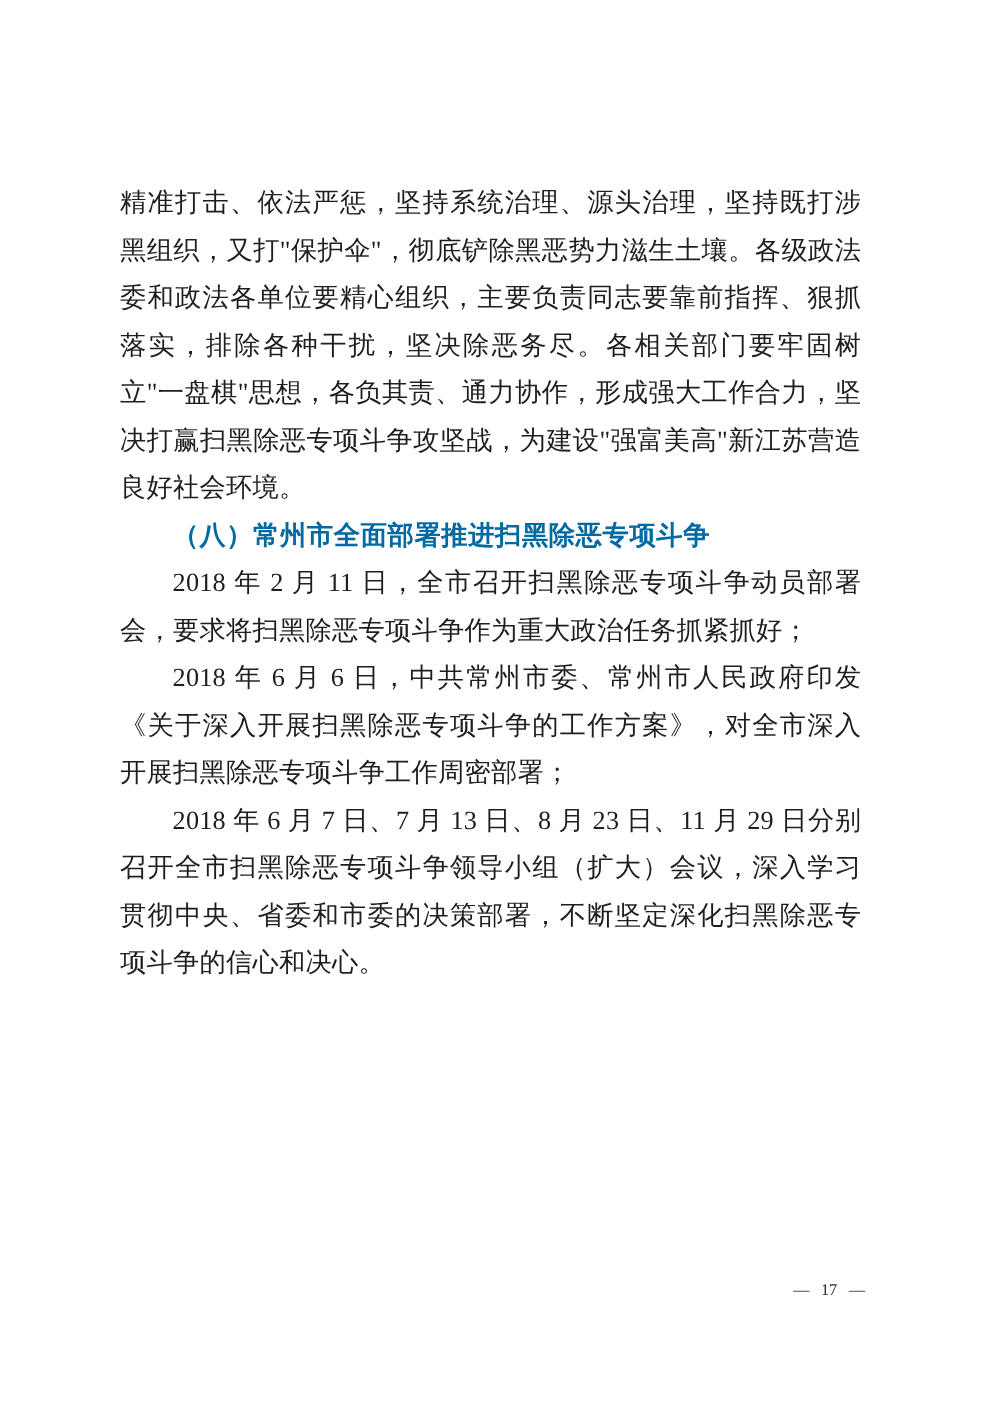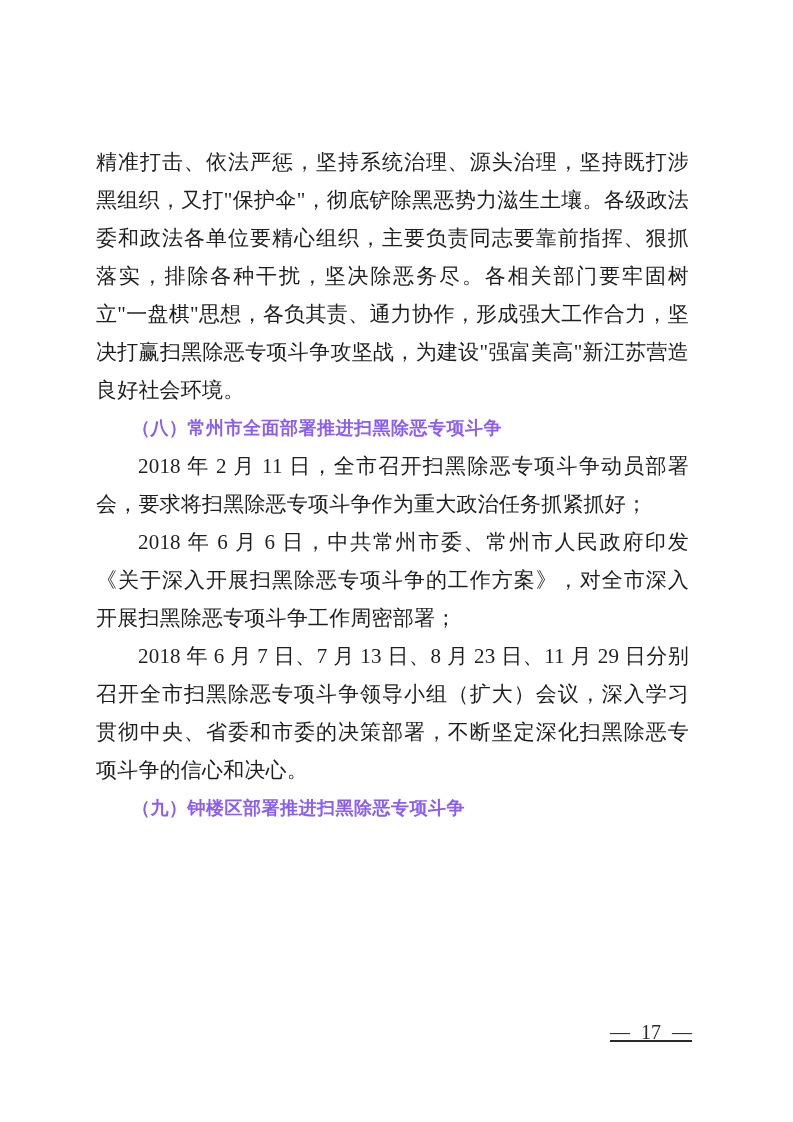--- a/index.html
+++ b/index.html
@@ -31,58 +31,56 @@
     margin: 0;
     padding: 0;
     text-indent: 2em;
   }
   .para.no-indent {
     text-indent: 0;
   }
   .heading {
     margin: 0;
     padding: 0;
-    font-size: 18px;
+    font-size: 21px;
     line-height: 38px;
     text-indent: 2em;
     font-weight: 700;
-    color: #8b5cf6;
+    color: #0369a1;
     letter-spacing: 0.5px;
   }
   .footer {
     position: absolute;
     left: 96px;
     top: 1020px;
     width: 596px;
     text-align: right;
-    font-size: 20px;
+    font-size: 13px;
     line-height: 24px;
     color: #2a2a2a;
     word-spacing: 6px;
-    text-decoration: underline;
   }
 </style>
 </head>
 <body>
 
 <div class="page">
 
   <main class="content">
     <p class="para no-indent">精准打击、依法严惩，坚持系统治理、源头治理，坚持既打涉黑组织，又打"保护伞"，彻底铲除黑恶势力滋生土壤。各级政法委和政法各单位要精心组织，主要负责同志要靠前指挥、狠抓落实，排除各种干扰，坚决除恶务尽。各相关部门要牢固树立"一盘棋"思想，各负其责、通力协作，形成强大工作合力，坚决打赢扫黑除恶专项斗争攻坚战，为建设"强富美高"新江苏营造良好社会环境。</p>
 
     <h2 class="heading">（八）常州市全面部署推进扫黑除恶专项斗争</h2>
 
     <p class="para">2018 年 2 月 11 日，全市召开扫黑除恶专项斗争动员部署会，要求将扫黑除恶专项斗争作为重大政治任务抓紧抓好；</p>
 
     <p class="para">2018 年 6 月 6 日，中共常州市委、常州市人民政府印发《关于深入开展扫黑除恶专项斗争的工作方案》，对全市深入开展扫黑除恶专项斗争工作周密部署；</p>
 
     <p class="para">2018 年 6 月 7 日、7 月 13 日、8 月 23 日、11 月 29 日分别召开全市扫黑除恶专项斗争领导小组（扩大）会议，深入学习贯彻中央、省委和市委的决策部署，不断坚定深化扫黑除恶专项斗争的信心和决心。</p>
 
 
-    <h2 class="heading">（九）钟楼区部署推进扫黑除恶专项斗争</h2>
 
   </main>
 
   <footer class="footer">
     <span>— 17 —</span>
   </footer>
 
 </div>
 
 </body></html>

